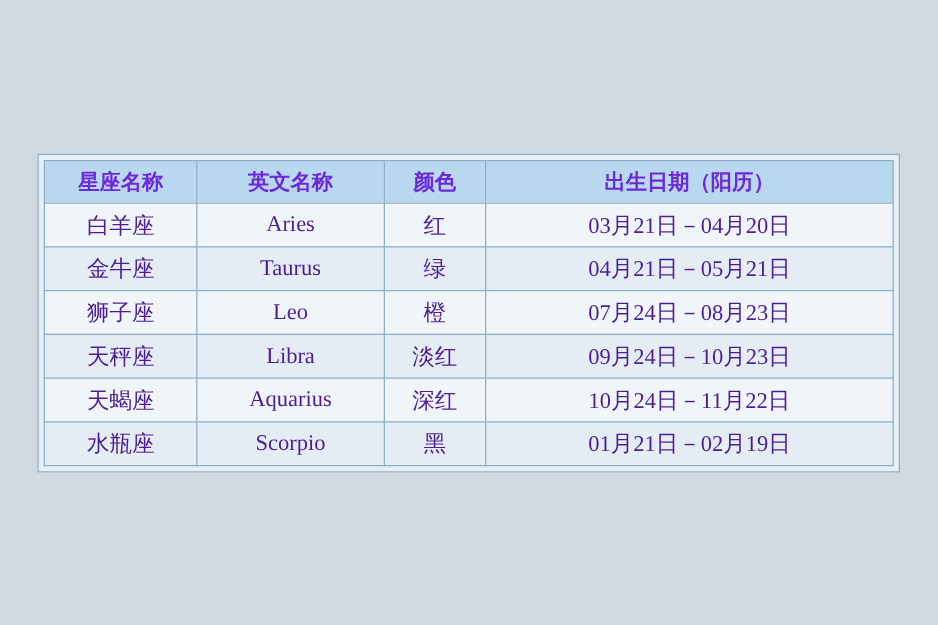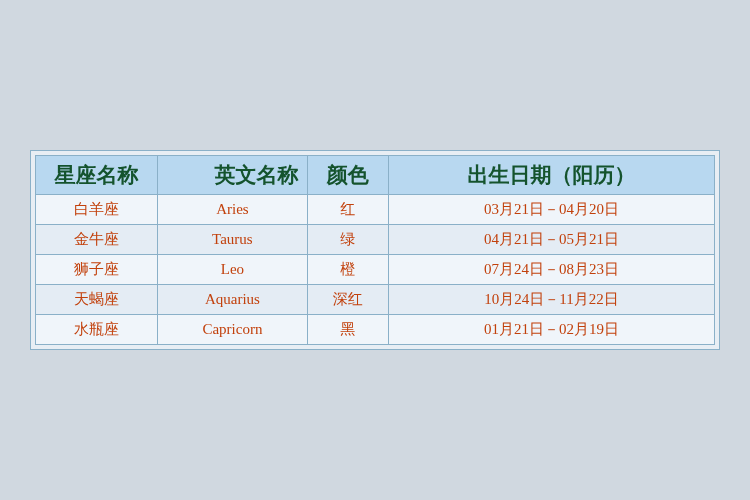--- a/index.html
+++ b/index.html
@@ -18,38 +18,38 @@
       padding: 4px;
     }
     table {
       border-collapse: collapse;
       width: 680px;
     }
     th, td {
       border: 1px solid #8ab0c8;
       text-align: center;
       padding: 5px 8px;
-      font-size: 15px;
-      color: #c2410c;
+      font-size: 18px;
+      color: #4c1d95;
       white-space: nowrap;
     }
     thead th {
       background-color: #b8d8f0;
       font-weight: bold;
-      font-size: 21px;
-      color: #14532d;
+      font-size: 17px;
+      color: #6d28d9;
     }
     tbody tr {
       background-color: #f0f5fa;
     }
     tbody tr:nth-child(even) {
       background-color: #e4ecf4;
     }
     .col-zh { width: 18%; }
-    .col-en { width: 22%; text-align: right; }
+    .col-en { width: 22%; }
     .col-color { width: 12%; }
     .col-date { width: 48%; }
   </style>
 </head>
 <body>
 
 <div class="table-wrapper">
   <table>
     <thead>
       <tr>
@@ -72,26 +72,32 @@
           <td>绿</td>
           <td>04月21日－05月21日</td>
         </tr>
         <tr>
           <td>狮子座</td>
           <td>Leo</td>
           <td>橙</td>
           <td>07月24日－08月23日</td>
         </tr>
         <tr>
+          <td>天秤座</td>
+          <td>Libra</td>
+          <td>淡红</td>
+          <td>09月24日－10月23日</td>
+        </tr>
+        <tr>
           <td>天蝎座</td>
           <td>Aquarius</td>
           <td>深红</td>
           <td>10月24日－11月22日</td>
         </tr>
         <tr>
           <td>水瓶座</td>
-          <td>Capricorn</td>
+          <td>Scorpio</td>
           <td>黑</td>
           <td>01月21日－02月19日</td>
         </tr>
       </tbody>
   </table>
 </div>
 
 </body></html>

